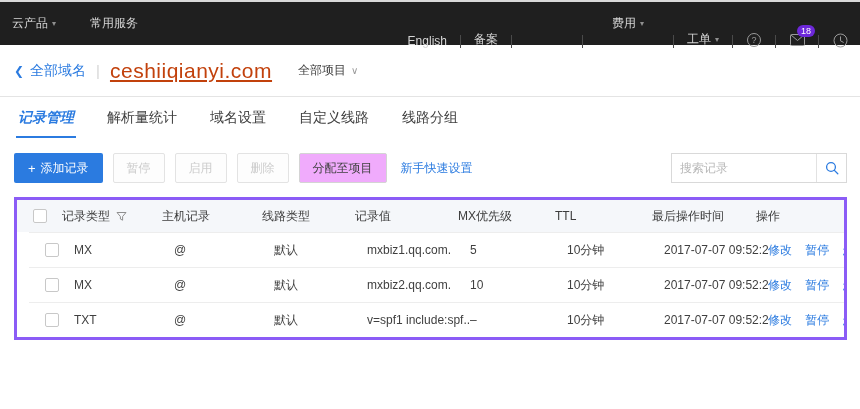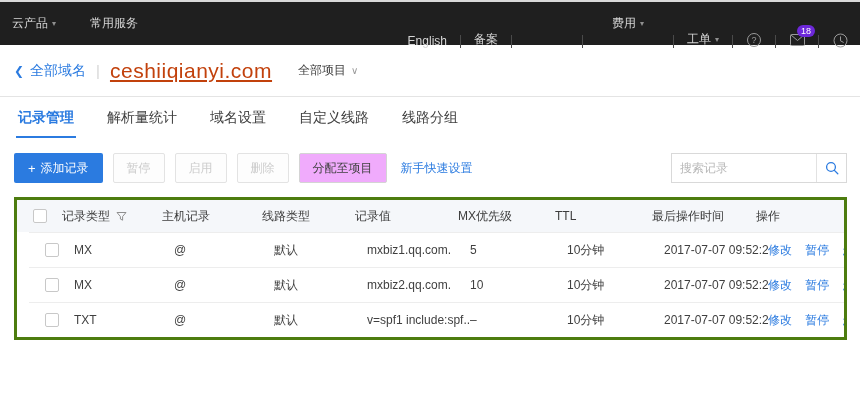--- a/index.html
+++ b/index.html
@@ -40,21 +40,21 @@
   .bc-divider { color: #d5d5d5; font-size: 15px; margin: 0 10px; }
   .domain-name { color: #c2410c; font-size: 21px; letter-spacing: 0.5px; text-decoration: underline; }
   .project-select { margin-left: 26px; color: #3f3f3f; display: flex; align-items: center; gap: 5px; cursor: pointer; }
   .chevron-down { color: #9a9a9a; font-size: 10px; }
   
   .tabs { display: flex; padding-left: 16px; background: #fff; }
   .tab {
     font-size: 14px; color: #404040; padding: 12px 2px 9px; margin-right: 29px; cursor: pointer;
     border-bottom: 2px solid transparent;
   }
-  .tab.active { color: #2b7be0; font-weight: bold; border-bottom-color: #2b7be0; }
+  .tab.active { color: #2b7be0; font-weight: bold; border-bottom-color: #2b7be0; font-style: italic; }
   
   .toolbar { display: flex; align-items: center; margin: 15px 13px 0 14px; }
   .btn {
     height: 30px; display: inline-flex; align-items: center; justify-content: center;
     padding: 0 13px; border: 1px solid transparent; border-radius: 2px; cursor: pointer; font-size: 12px;
   }
   .btn-primary { background: #2b7be0; color: #fff; gap: 5px; }
   .btn-primary .plus { font-size: 13px; }
   .btn-disabled { background: #fdfdfd; border-color: #e3e3e3; color: #cccccc; margin-left: 10px; cursor: default; }
   .btn-plain { background: #f0abfc; border-color: #d4d4d4; color: #404040; margin-left: 10px; }
@@ -66,21 +66,21 @@
   .search-box input {
     border: none; outline: none; flex: 1; min-width: 0; padding: 0 8px; font-size: 12px; color: #333;
     font-family: "Liberation Sans", sans-serif;
   }
   .search-box input::placeholder { color: #b8b8b8; }
   .search-btn {
     width: 30px; height: 100%; border-left: 1px solid #e2e2e2; display: flex;
     align-items: center; justify-content: center; cursor: pointer;
   }
   
-  .highlight-box { margin: 14px 13px 0 14px; border: 3px solid #4d7c0f; background: #fff; }
+  .highlight-box { margin: 14px 13px 0 14px; border: 3px solid #8b5cf6; background: #fff; }
   .thead, .trow {
     display: grid;
     grid-template-columns: 45px 100px 100px 93px 103px 97px 97px 104px 1fr;
     align-items: center;
   }
   .thead { height: 32px; background: #f5f7fa; color: #3c3c3c; }
   .trow { height: 35px; border-top: 1px solid #ededed; margin-left: 12px; }
   .cell { padding-right: 6px; white-space: nowrap; overflow: hidden; }
   .cb-cell { display: flex; justify-content: center; padding-right: 0; }
   .checkbox {

